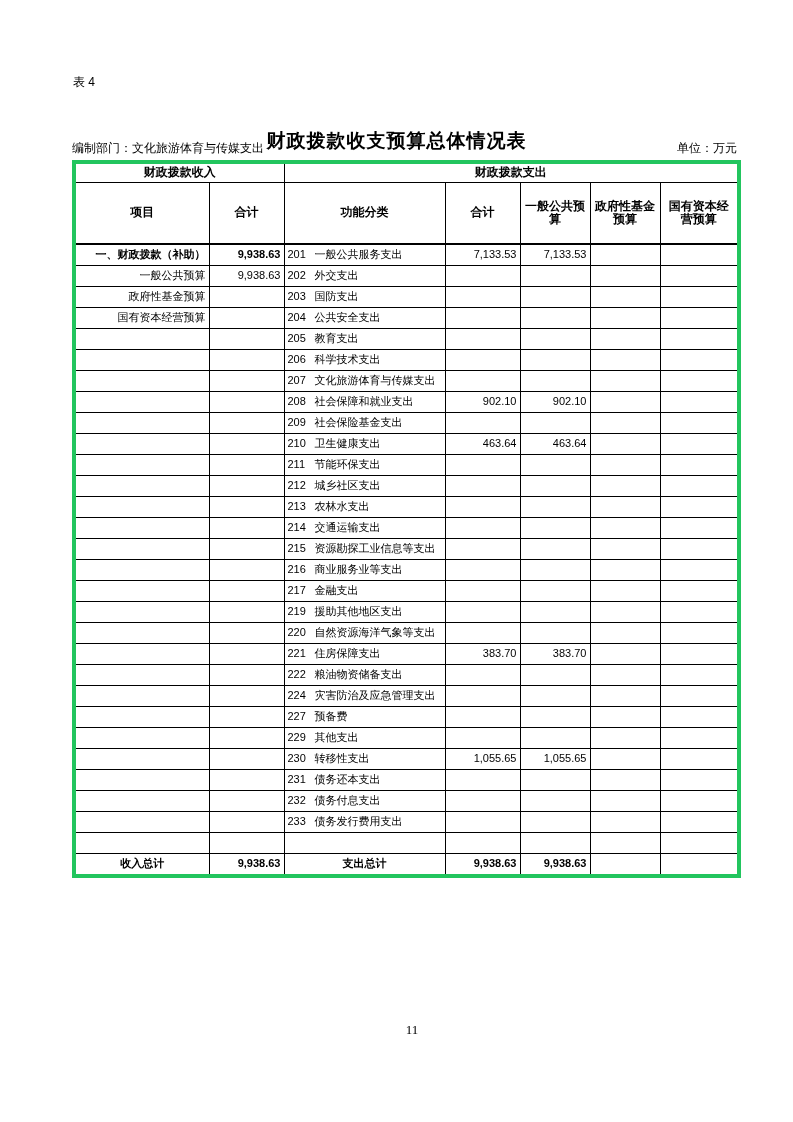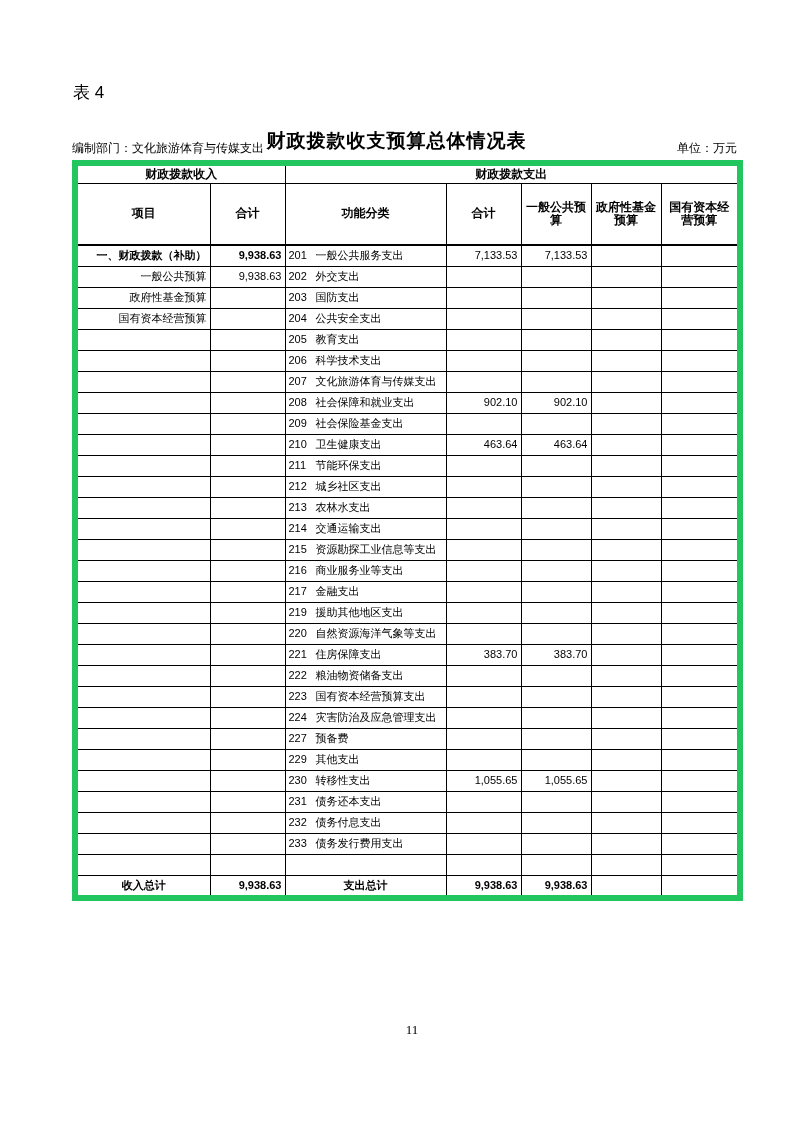--- a/index.html
+++ b/index.html
@@ -8,22 +8,22 @@
   .page {
     position: relative;
     width: 793px;
     height: 1122px;
     background: #ffffff;
     overflow: hidden;
   }
   .table-label {
     position: absolute;
     left: 73px;
-    top: 81px;
-    font-size: 17px;
+    top: 74px;
+    font-size: 12px;
   }
   .doc-title {
     position: absolute;
     left: 0;
     top: 96px;
     width: 100%;
     text-align: center;
     font-size: 19px;
     font-weight: bold;
     letter-spacing: 1px;
@@ -38,21 +38,21 @@
     justify-content: space-between;
     font-size: 12px;
   }
   table.budget {
     position: absolute;
     left: 72px;
     top: 160px;
     width: 665px;
     border-collapse: collapse;
     table-layout: fixed;
-    border: 6px solid #22c55e;
+    border: 4px solid #22c55e;
   }
   table.budget th, table.budget td {
     border: 1px solid #000;
     font-size: 11px;
     height: 21px;
     line-height: 13px;
     padding: 0 3px;
     overflow: hidden;
     vertical-align: middle;
   }
@@ -310,29 +310,20 @@
           <td class="c-num"></td>
           <td class="c-func"><span class="code">222</span><span>粮油物资储备支出</span></td>
           <td class="c-num"></td>
           <td class="c-num"></td>
           <td class="c-num"></td>
           <td class="c-num"></td>
         </tr>
         <tr>
           <td class="c-item"></td>
           <td class="c-num"></td>
-          <td class="c-func"><span class="code">223</span><span>国有资本经营预算支出</span></td>
-          <td class="c-num"></td>
-          <td class="c-num"></td>
-          <td class="c-num"></td>
-          <td class="c-num"></td>
-        </tr>
-        <tr>
-          <td class="c-item"></td>
-          <td class="c-num"></td>
           <td class="c-func"><span class="code">224</span><span>灾害防治及应急管理支出</span></td>
           <td class="c-num"></td>
           <td class="c-num"></td>
           <td class="c-num"></td>
           <td class="c-num"></td>
         </tr>
         <tr>
           <td class="c-item"></td>
           <td class="c-num"></td>
           <td class="c-func"><span class="code">227</span><span>预备费</span></td>

